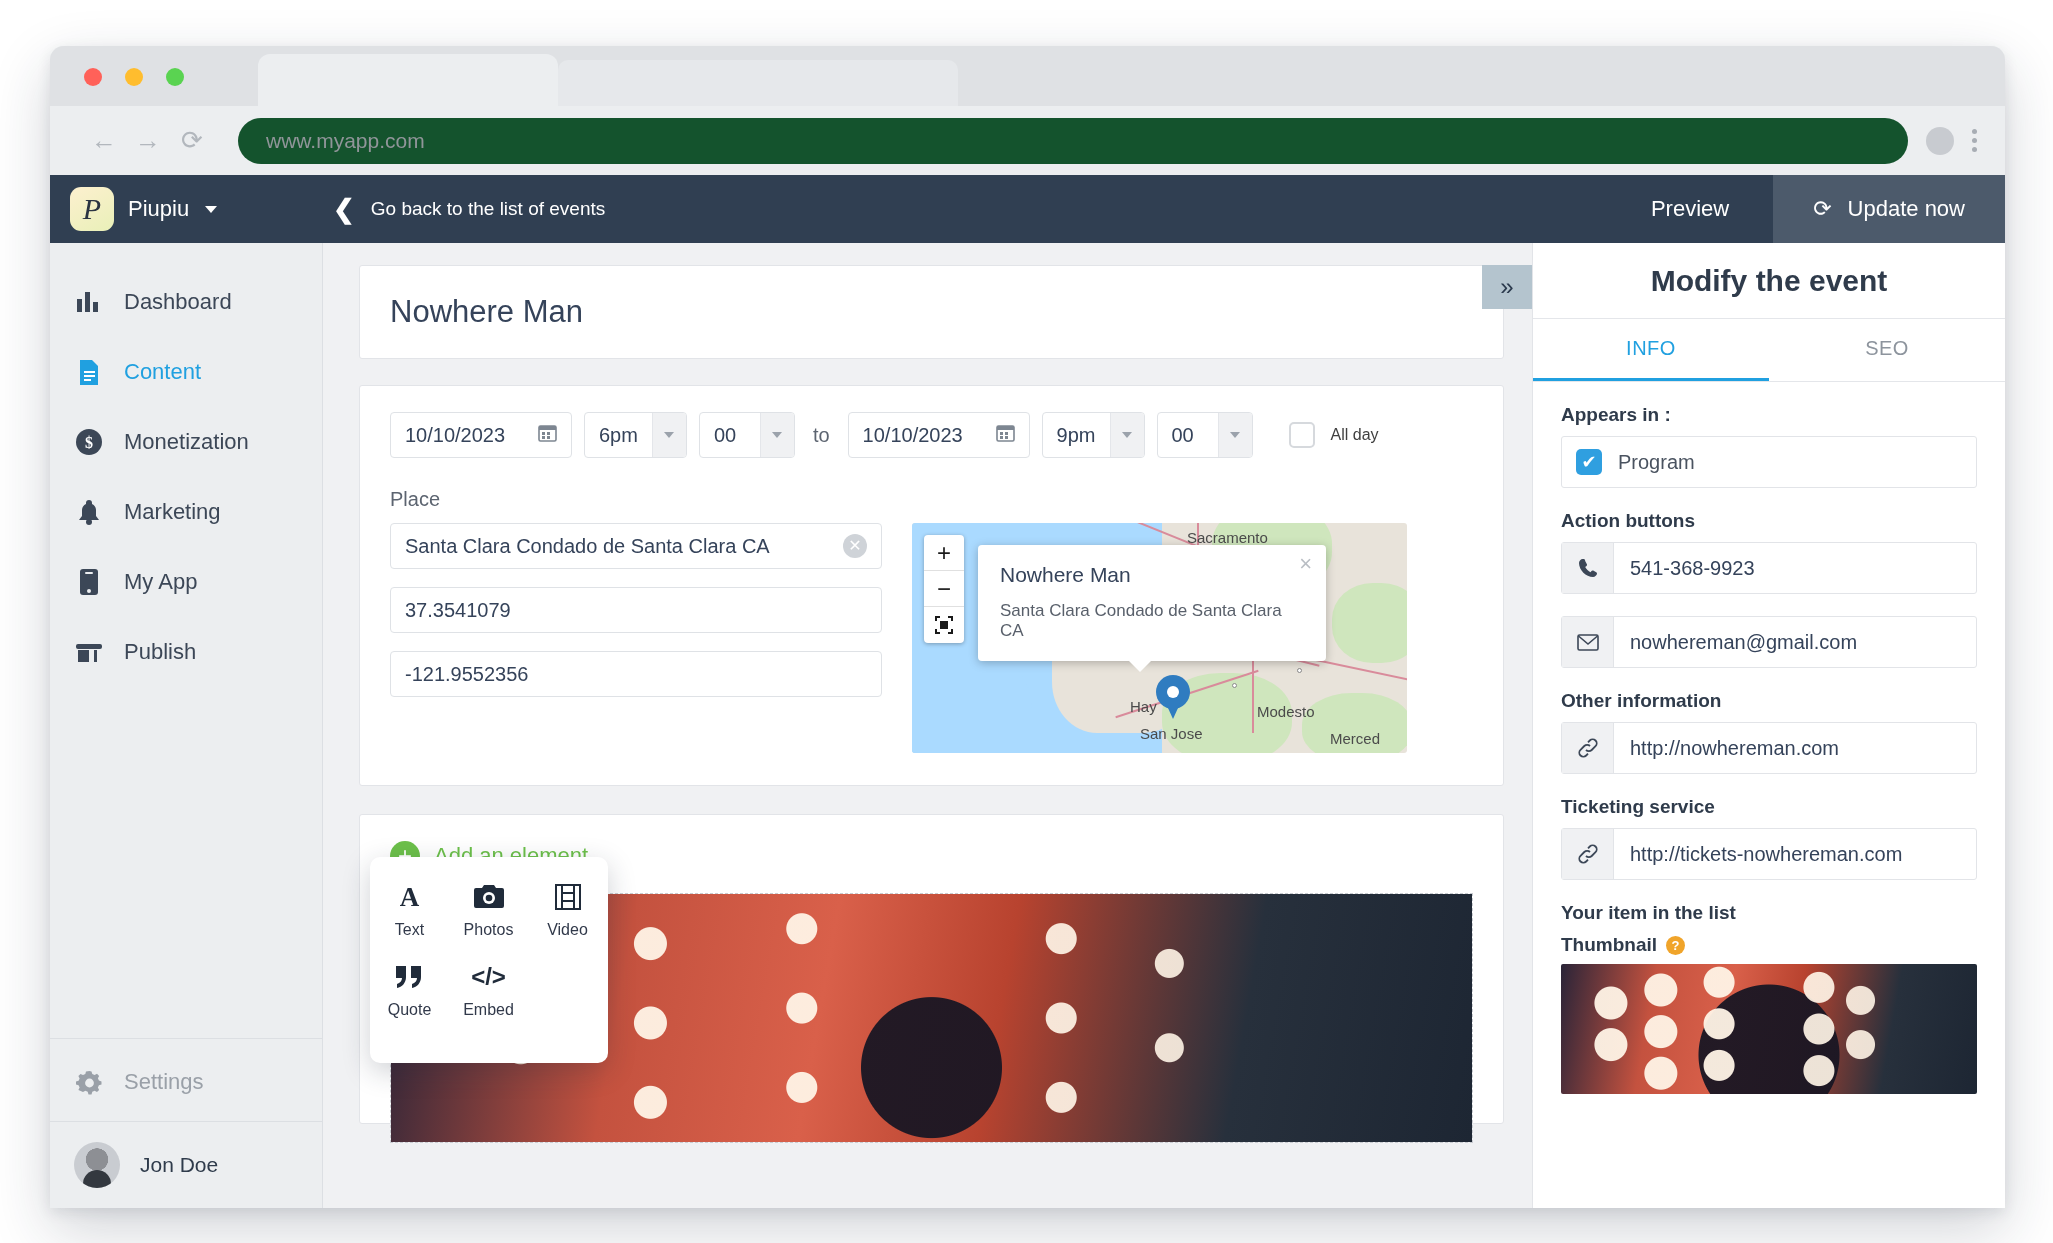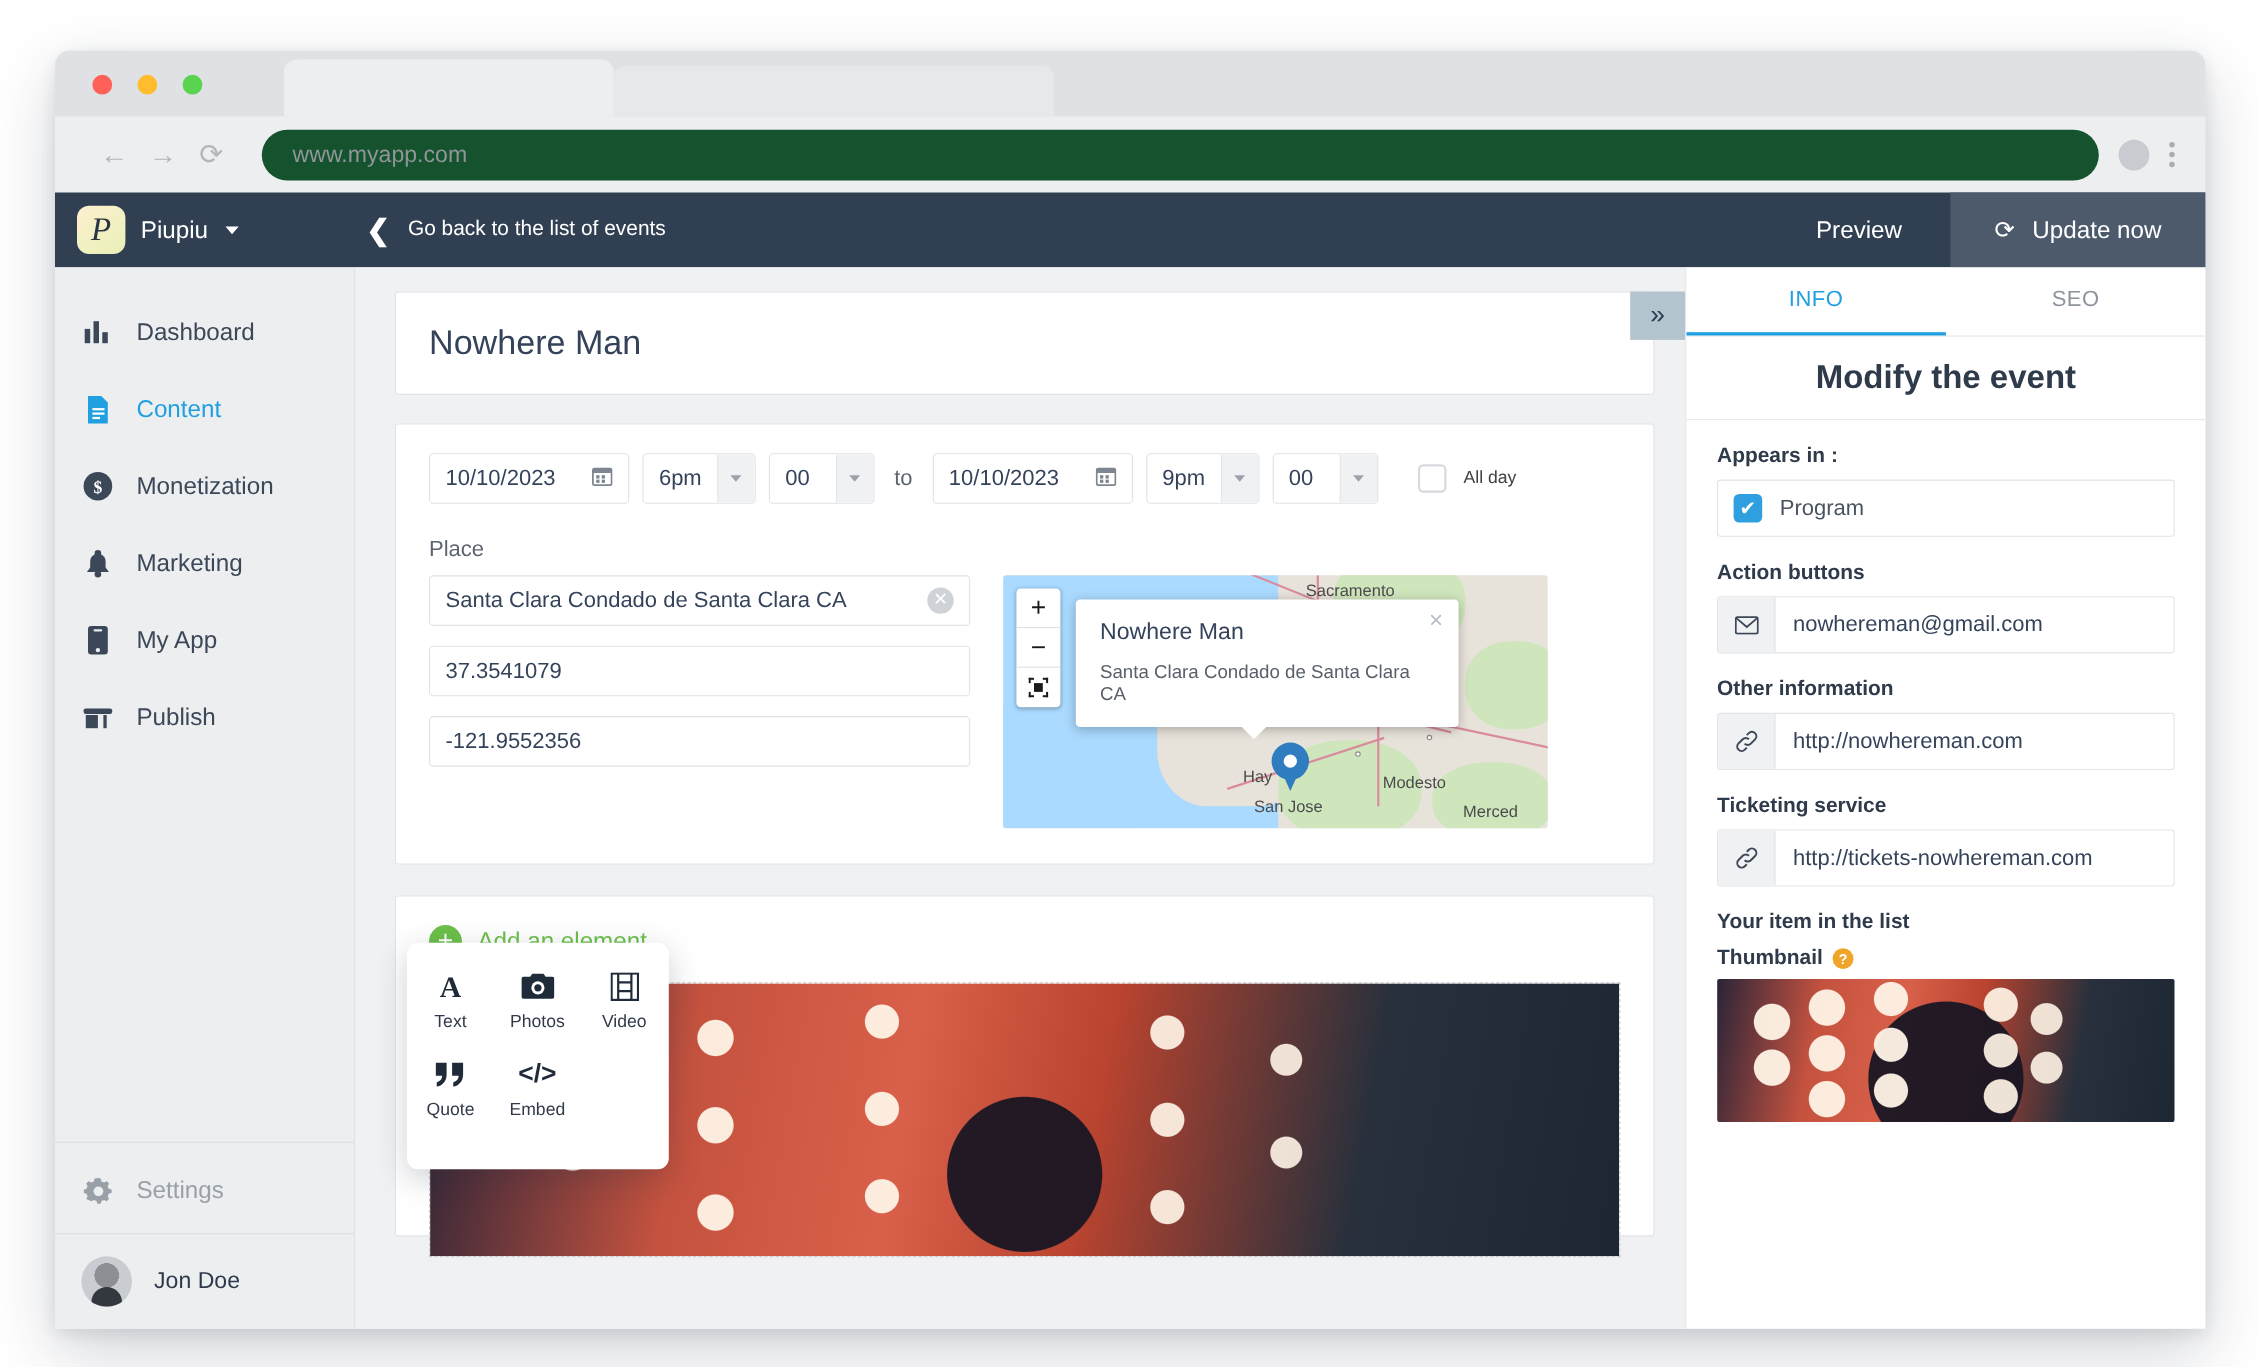--- a/index.html
+++ b/index.html
@@ -899,37 +899,45 @@
               <div class="elem-cell">
                 <span class="elem-ico" style="font-size:24px;font-weight:bold;">&lt;/&gt;</span>
                 <span class="elem-lbl">Embed</span>
               </div>
             </div>
           </div>
         </div>
       </div>
 
       <div id="right-panel">
+        <div id="panel-title">Modify the event</div>
+
         <div id="panel-tabs">
           <div class="ptab active">INFO</div>
           <div class="ptab">SEO</div>
         </div>
 
-        <div id="panel-title">Modify the event</div>
-
         <div id="panel-content">
 
           <div class="p-label">Appears in :</div>
           <div class="p-box">
             <span class="p-check">✔</span>
             <span class="p-check-lbl">Program</span>
           </div>
 
           <div class="p-label">Action buttons</div>
 
+          <div class="p-box p-field">
+            <span class="ico">
+              <svg width="20" height="20" viewBox="0 0 20 20" fill="currentColor">
+                  <path d="M4.5 1C3 1 1 3 1 5c0 7 7 14 14 14 2 0 4-2 4-3.5 0-.6-.3-1-.8-1.3l-3-1.6c-.6-.3-1.3-.1-1.7.4l-1 1.3c-2-1-4.3-3.3-5.3-5.3l1.3-1c.5-.4.7-1.1.4-1.7l-1.6-3C6.9 1.3 6.4 1 5.8 1z"></path>
+                </svg>
+            </span>
+            <span class="txt">541-368-9923</span>
+          </div>
 
           <div class="p-box p-field">
             <span class="ico">
               <svg width="22" height="17" viewBox="0 0 22 17" fill="none" stroke="currentColor" stroke-width="1.6">
                   <rect x="1" y="1" width="20" height="15" rx="1.5"></rect>
                   <path d="M1.5 2l9.5 8 9.5-8"></path>
                 </svg>
             </span>
             <span class="txt">nowhereman@gmail.com</span>
           </div>

